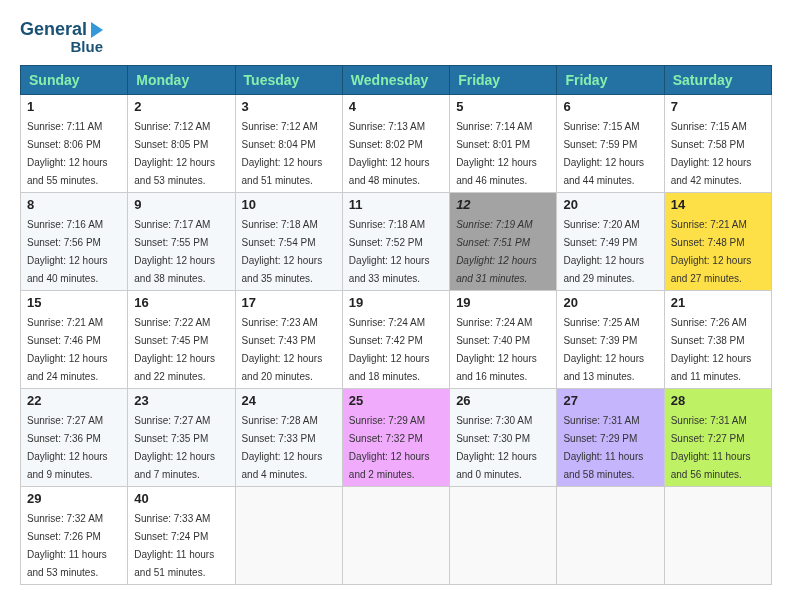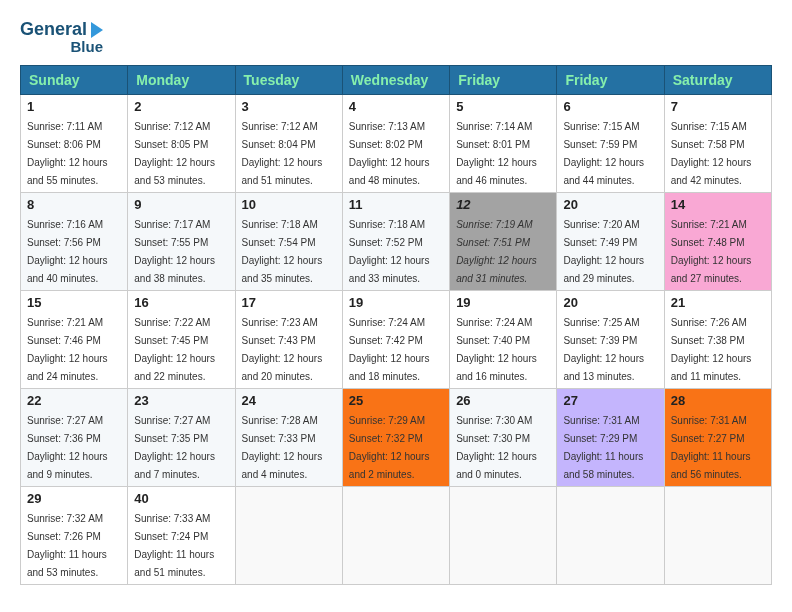--- a/index.html
+++ b/index.html
@@ -136,21 +136,21 @@
         <td style="background: rgb(245, 248, 250);"><span class="day-num">9</span>
         <span class="day-info">Sunrise: 7:17 AM<br>Sunset: 7:55 PM<br>Daylight: 12 hours and 38 minutes.</span></td>
         <td style="background: rgb(245, 248, 250);"><span class="day-num">10</span>
         <span class="day-info">Sunrise: 7:18 AM<br>Sunset: 7:54 PM<br>Daylight: 12 hours and 35 minutes.</span></td>
         <td style="background: rgb(245, 248, 250);"><span class="day-num">11</span>
         <span class="day-info">Sunrise: 7:18 AM<br>Sunset: 7:52 PM<br>Daylight: 12 hours and 33 minutes.</span></td>
         <td style="background: #a3a3a3; font-style: italic;"><span class="day-num">12</span>
         <span class="day-info">Sunrise: 7:19 AM<br>Sunset: 7:51 PM<br>Daylight: 12 hours and 31 minutes.</span></td>
         <td style="background: rgb(245, 248, 250);"><span class="day-num">20</span>
         <span class="day-info">Sunrise: 7:20 AM<br>Sunset: 7:49 PM<br>Daylight: 12 hours and 29 minutes.</span></td>
-        <td style="background: #f9a8d4;"><span class="day-num">14</span>
+        <td style="background: #fde047;"><span class="day-num">14</span>
         <span class="day-info">Sunrise: 7:21 AM<br>Sunset: 7:48 PM<br>Daylight: 12 hours and 27 minutes.</span></td>
       </tr>
       <tr>
         <td><span class="day-num">15</span>
         <span class="day-info">Sunrise: 7:21 AM<br>Sunset: 7:46 PM<br>Daylight: 12 hours and 24 minutes.</span></td>
         <td><span class="day-num">16</span>
         <span class="day-info">Sunrise: 7:22 AM<br>Sunset: 7:45 PM<br>Daylight: 12 hours and 22 minutes.</span></td>
         <td><span class="day-num">17</span>
         <span class="day-info">Sunrise: 7:23 AM<br>Sunset: 7:43 PM<br>Daylight: 12 hours and 20 minutes.</span></td>
         <td><span class="day-num">19</span>
@@ -162,27 +162,27 @@
         <td><span class="day-num">21</span>
         <span class="day-info">Sunrise: 7:26 AM<br>Sunset: 7:38 PM<br>Daylight: 12 hours and 11 minutes.</span></td>
       </tr>
       <tr>
         <td style="background: rgb(245, 248, 250);"><span class="day-num">22</span>
         <span class="day-info">Sunrise: 7:27 AM<br>Sunset: 7:36 PM<br>Daylight: 12 hours and 9 minutes.</span></td>
         <td style="background: rgb(245, 248, 250);"><span class="day-num">23</span>
         <span class="day-info">Sunrise: 7:27 AM<br>Sunset: 7:35 PM<br>Daylight: 12 hours and 7 minutes.</span></td>
         <td style="background: rgb(245, 248, 250);"><span class="day-num">24</span>
         <span class="day-info">Sunrise: 7:28 AM<br>Sunset: 7:33 PM<br>Daylight: 12 hours and 4 minutes.</span></td>
-        <td style="background: #f97316;"><span class="day-num">25</span>
+        <td style="background: #f0abfc;"><span class="day-num">25</span>
         <span class="day-info">Sunrise: 7:29 AM<br>Sunset: 7:32 PM<br>Daylight: 12 hours and 2 minutes.</span></td>
         <td style="background: rgb(245, 248, 250);"><span class="day-num">26</span>
         <span class="day-info">Sunrise: 7:30 AM<br>Sunset: 7:30 PM<br>Daylight: 12 hours and 0 minutes.</span></td>
         <td style="background: #c4b5fd;"><span class="day-num">27</span>
         <span class="day-info">Sunrise: 7:31 AM<br>Sunset: 7:29 PM<br>Daylight: 11 hours and 58 minutes.</span></td>
-        <td style="background: #f97316; padding-left: 6px;"><span class="day-num">28</span>
+        <td style="background: #bef264; padding-left: 6px;"><span class="day-num">28</span>
         <span class="day-info">Sunrise: 7:31 AM<br>Sunset: 7:27 PM<br>Daylight: 11 hours and 56 minutes.</span></td>
       </tr>
       <tr>
         <td><span class="day-num">29</span>
         <span class="day-info">Sunrise: 7:32 AM<br>Sunset: 7:26 PM<br>Daylight: 11 hours and 53 minutes.</span></td>
         <td><span class="day-num">40</span>
         <span class="day-info">Sunrise: 7:33 AM<br>Sunset: 7:24 PM<br>Daylight: 11 hours and 51 minutes.</span></td>
         <td class="empty-cell"></td>
         <td class="empty-cell"></td>
         <td class="empty-cell"></td>

